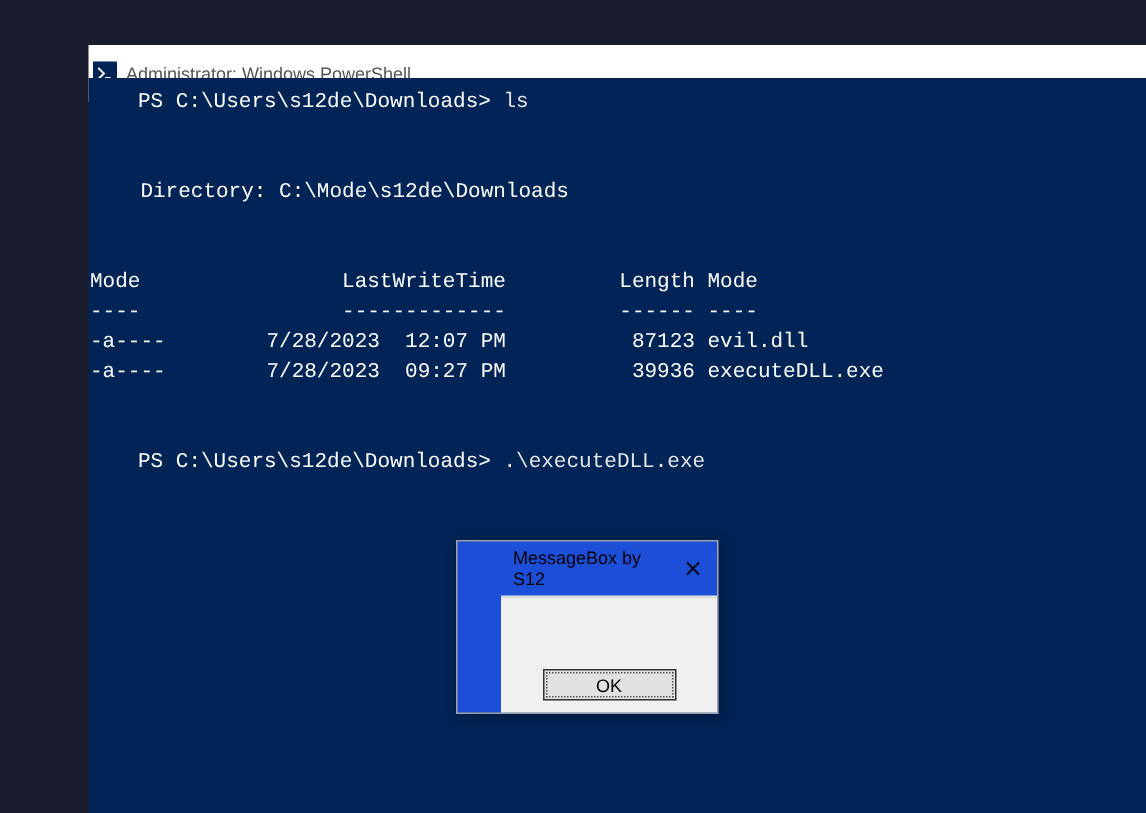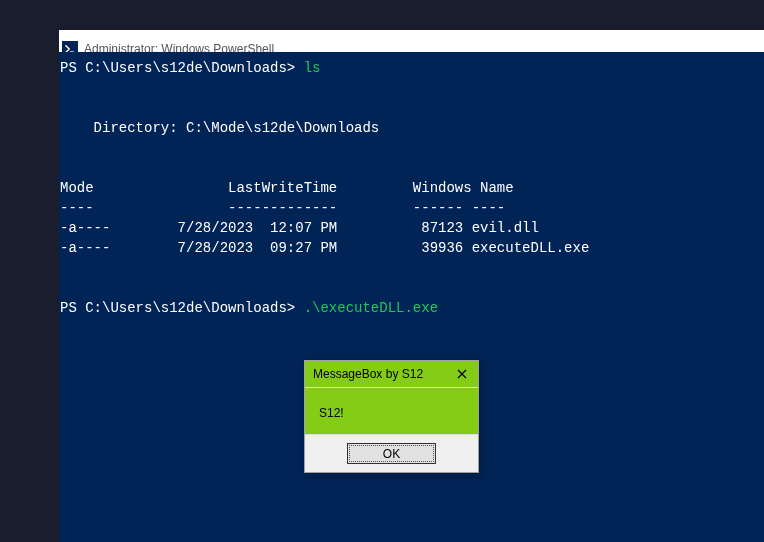--- a/index.html
+++ b/index.html
@@ -42,31 +42,32 @@
       left: 59px;
       right: 0;
       bottom: 0;
       background: #012456;
       color: #ffffff;
       font-size: 14px;
       line-height: 20px;
       padding: 6px 0 0 1px;
       white-space: pre;
     }
-    .prompt { color: #ffffff; }
-    .cmd-yellow { color: #22c55e; }
+    .prompt { color: #ffffff; padding-left: 32px; }
+    .cmd-yellow { color: #e5e5e5; }
     .msgbox {
       position: absolute;
       top: 360px;
       left: 304px;
       width: 175px;
-      background: #84cc16;
+      background: #1d4ed8;
       border: 1px solid #a0a0a0;
       box-shadow: 2px 2px 8px rgba(0,0,0,0.3);
       font-family: 'Segoe UI', Tahoma, sans-serif;
+      padding-left: 29px;
     }
     .msgbox-title {
       display: flex;
       align-items: center;
       justify-content: space-between;
       padding: 4px 6px 4px 8px;
       font-size: 12px;
       color: #000;
       border-bottom: 1px solid #ddd;
     }
@@ -94,20 +95,21 @@
     .msgbox-ok {
       width: 89px;
       height: 21px;
       background: #e1e1e1;
       border: 1px solid #333;
       outline: 1px dotted #555;
       outline-offset: -3px;
       font-size: 12px;
       font-family: 'Segoe UI', Tahoma, sans-serif;
       cursor: pointer;
+      margin-top: 39px;
     }
   </style>
 </head>
 <body>
 
 <div class="titlebar">
   <span class="titlebar-icon">
     <svg viewBox="0 0 16 16">
         <path d="M2 3 L7 8 L2 13" stroke="#fff" stroke-width="1.8" fill="none"></path>
         <line x1="8" y1="12" x2="13" y2="12" stroke="#fff" stroke-width="1.8"></line>
@@ -115,36 +117,35 @@
   </span>
   <span>Administrator: Windows PowerShell</span>
 </div>
 
 <div class="terminal"><span class="prompt">PS C:\Users\s12de\Downloads&gt; </span><span class="cmd-yellow">ls</span>
 
 
 <span>    Directory: C:\Mode\s12de\Downloads</span>
 
 
-<span>Mode                LastWriteTime         Windows Name</span>
+<span>Mode                LastWriteTime         Length Mode</span>
 <span>----                -------------         ------ ----</span>
 <span>-a----        7/28/2023  12:07 PM          87123 evil.dll</span>
 <span>-a----        7/28/2023  09:27 PM          39936 executeDLL.exe</span>
 
 
 <span class="prompt">PS C:\Users\s12de\Downloads&gt; </span><span class="cmd-yellow">.\executeDLL.exe</span>
 </div>
 
 <div class="msgbox">
   <div class="msgbox-title">
     <span>MessageBox by S12</span>
     <span class="msgbox-close">
       <svg viewBox="0 0 10 10">
           <line x1="1" y1="1" x2="9" y2="9" stroke="#000" stroke-width="1.2"></line>
           <line x1="9" y1="1" x2="1" y2="9" stroke="#000" stroke-width="1.2"></line>
         </svg>
     </span>
   </div>
-  <div class="msgbox-body">S12!</div>
   <div class="msgbox-footer">
     <button class="msgbox-ok">OK</button>
   </div>
 </div>
 
 </body></html>

